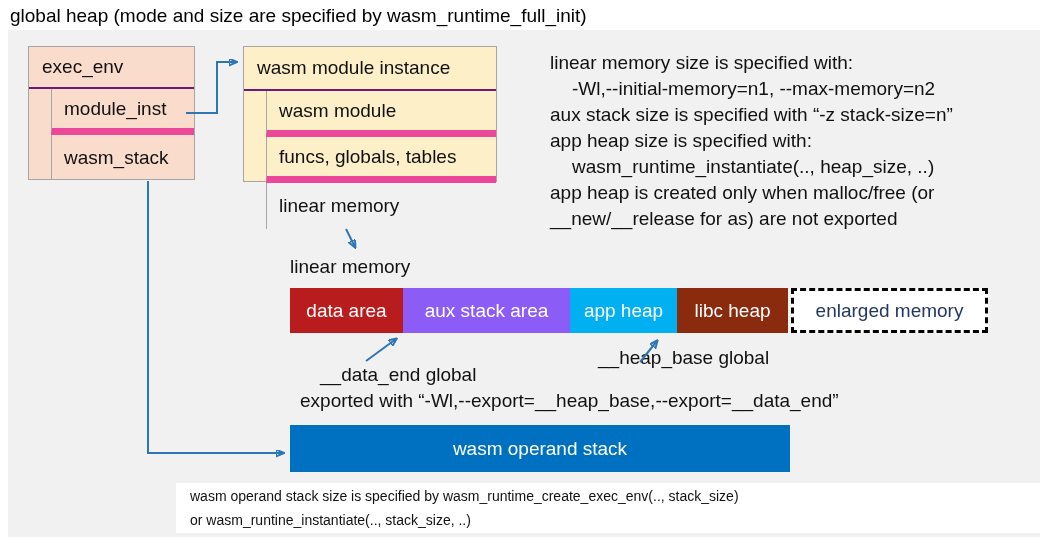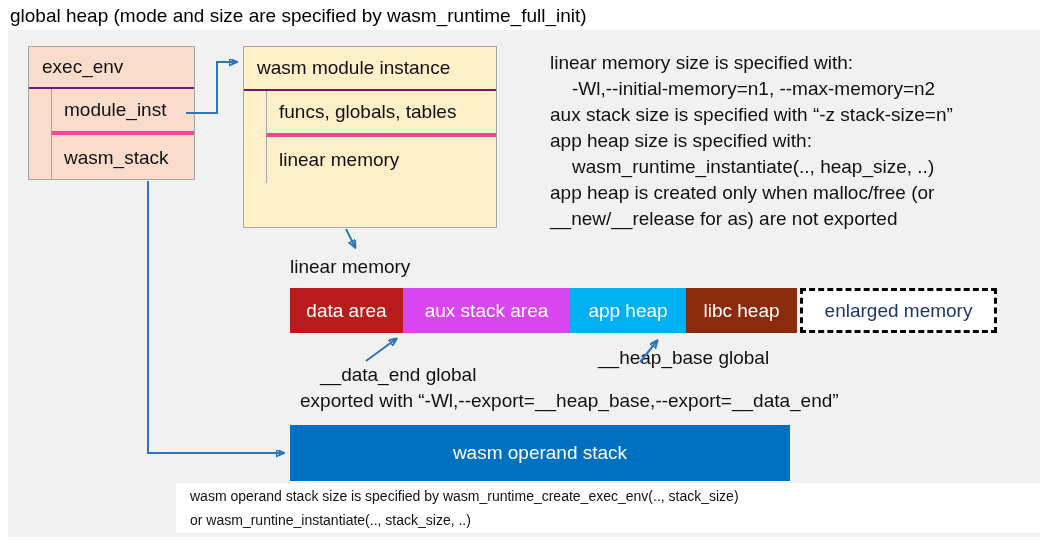--- a/index.html
+++ b/index.html
@@ -7,49 +7,49 @@
     position:relative;width:1054px;height:547px;overflow:hidden;
     font-family:"Liberation Sans",sans-serif;color:#111;background:#fff;
   }
   .abs{position:absolute;}
   .title{left:10px;top:5px;font-size:19px;color:#000;}
   .panel{left:8px;top:30px;width:1032px;height:507px;z-index:0;}
   .footer-white{left:176px;top:483px;width:864px;height:50px;background:#fff;z-index:1;}
   
   .struct-box{border:1px solid #A6A6A6;box-sizing:border-box;z-index:2;font-size:19px;}
   .exec-box{left:28px;top:46px;width:167px;height:134px;}
-  .mod-box{left:243px;top:46px;width:254px;height:182px;}
+  .mod-box{left:243px;top:46px;width:254px;height:136px;}
   .box-header{border-bottom:2px solid #701a75;display:flex;align-items:center;padding-left:13px;box-sizing:border-box;}
   .exec-box .box-header{height:42px;}
   .mod-box .box-header{height:44px;}
-  .box-row{margin-left:22px;border-left:1px solid #A6A6A6;border-bottom:4px solid #ec4899;display:flex;align-items:center;padding-left:12px;box-sizing:border-box;}
+  .box-row{margin-left:22px;border-left:1px solid #A6A6A6;border-bottom:7px solid #ec4899;display:flex;align-items:center;padding-left:12px;box-sizing:border-box;}
   .box-row.last{border-bottom:none;}
   .exec-box .box-row{height:46px;}
   .exec-box .box-row.last{height:45px;}
   .mod-box .box-row{height:46px;}
   
   .notes{left:550px;top:50px;width:512px;font-size:19px;line-height:26px;z-index:2;}
   .note-line{white-space:nowrap;}
   .note-line.indent{padding-left:22px;}
   
   .lm-label{left:290px;top:256px;font-size:19px;z-index:2;}
   .lm-bar{left:290px;top:288px;height:45px;display:flex;z-index:2;}
   .seg{height:45px;display:flex;align-items:center;justify-content:center;
        color:#fff;font-size:19px;box-sizing:border-box;white-space:nowrap;}
-  .seg0{width:113px;} .seg1{width:167px;} .seg2{width:116px;} .seg3{width:111px;}
+  .seg0{width:113px;} .seg1{width:167px;} .seg2{width:107px;} .seg3{width:111px;}
   .seg-gap{width:3px;height:45px;}
   .seg-dashed{width:197px;height:45px;background:#fff;border:3px dashed #000;
        display:flex;align-items:center;justify-content:center;font-size:19px;box-sizing:border-box;white-space:nowrap;}
   
   .ann{font-size:19px;z-index:2;white-space:nowrap;}
   .ann-dataend{left:320px;top:364px;}
   .ann-heapbase{left:598px;top:347px;}
   .ann-exported{left:300px;top:390px;}
   
-  .op-bar{left:290px;top:425px;width:500px;height:56px;display:flex;align-items:center;justify-content:center;
+  .op-bar{left:290px;top:425px;width:500px;height:47px;display:flex;align-items:center;justify-content:center;
        color:#fff;font-size:19px;z-index:2;}
   
   .footer-text{left:190px;top:484px;font-size:14px;line-height:24px;z-index:2;white-space:nowrap;}
   
   .wires{left:0;top:0;width:1054px;height:547px;z-index:3;pointer-events:none;}
   .wires path{stroke:#2E75B6;stroke-width:2;fill:none;}
 </style>
 </head>
 <body>
 
@@ -62,38 +62,39 @@
   <div class="abs footer-white"></div>
 
   <div class="abs struct-box exec-box" style="background-color: rgb(250, 220, 205);">
     <div class="box-header">exec_env</div>
     <div class="box-row">module_inst</div>
     <div class="box-row last">wasm_stack</div>
   </div>
 
   <div class="abs struct-box mod-box" style="background-color: rgb(253, 239, 200);">
     <div class="box-header">wasm module instance</div>
+    <div class="box-row">wasm module</div>
     <div class="box-row">funcs, globals, tables</div>
     <div class="box-row last">linear memory</div>
   </div>
 
   <div class="abs notes">
     <div class="note-line">linear memory size is specified with:</div>
     <div class="note-line indent">-Wl,--initial-memory=n1, --max-memory=n2</div>
     <div class="note-line">aux stack size is specified with “-z stack-size=n”</div>
     <div class="note-line">app heap size is specified with:</div>
     <div class="note-line indent">wasm_runtime_instantiate(.., heap_size, ..)</div>
     <div class="note-line">app heap is created only when malloc/free (or</div>
     <div class="note-line">__new/__release for as) are not exported</div>
   </div>
 
   <div class="abs lm-label">linear memory</div>
   <div class="abs lm-bar">
     <div class="seg seg0" style="background-color: #b91c1c;">data area</div>
-    <div class="seg seg1" style="background-color: #d946ef;">aux stack area</div>
+    <div class="seg seg1" style="background-color: #8b5cf6;">aux stack area</div>
     <div class="seg seg2" style="background-color: rgb(0, 176, 240);">app heap</div>
     <div class="seg seg3" style="background-color: rgb(138, 43, 13);">libc heap</div>
     <div class="seg-gap"></div>
     <div class="seg-dashed" style="color: rgb(31, 56, 100);">enlarged memory</div>
   </div>
 
   <div class="abs ann ann-dataend">__data_end global</div>
   <div class="abs ann ann-heapbase">__heap_base global</div>
   <div class="abs ann ann-exported">exported with “-Wl,--export=__heap_base,--export=__data_end”</div>
 

